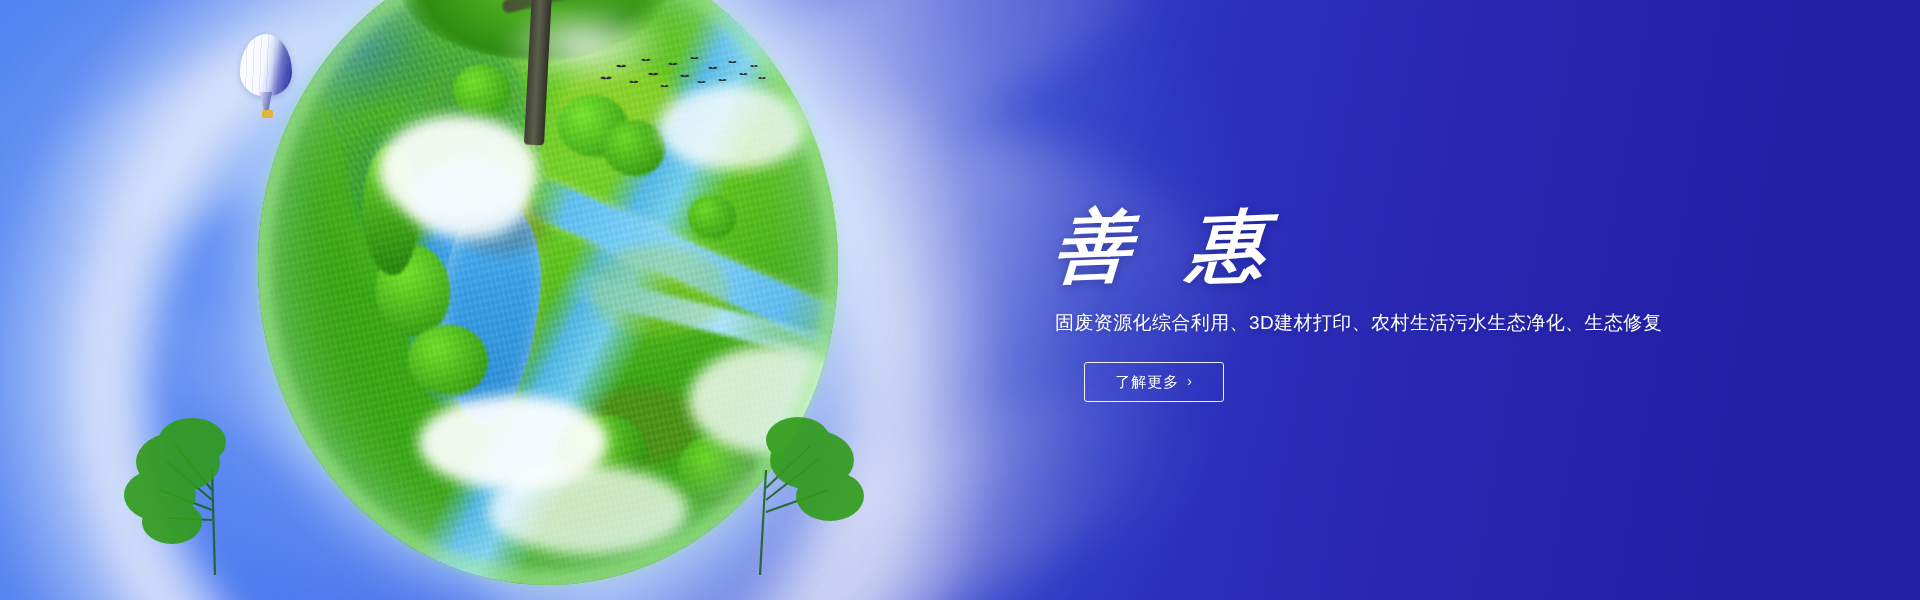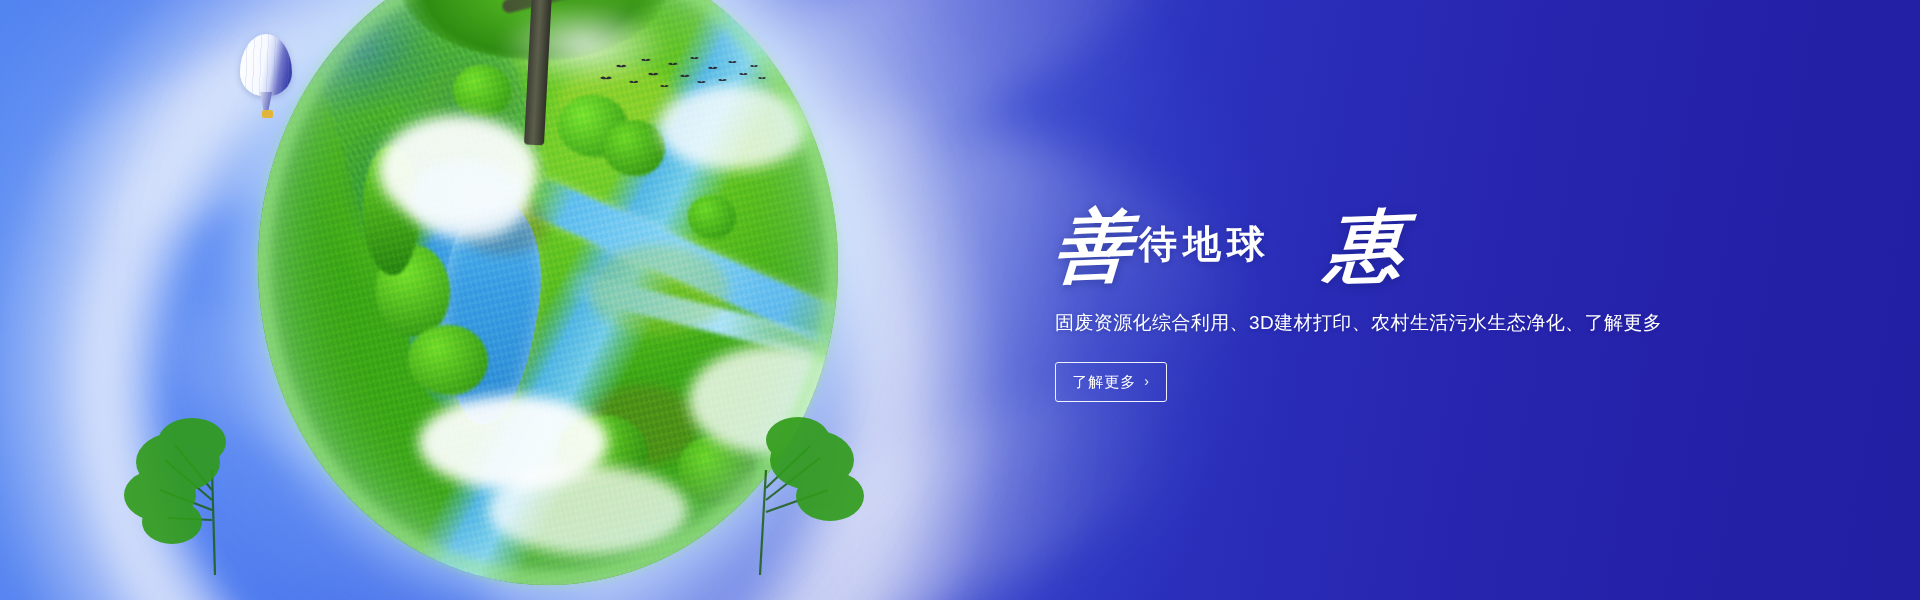--- a/index.html
+++ b/index.html
@@ -327,30 +327,31 @@
   .desc{
     font-size:19px;
     letter-spacing:.4px;
     font-weight:400;
     margin-bottom:26px;
     text-shadow:0 1px 4px rgba(10,20,90,.28);
     white-space:nowrap;
   }
   .cta{
     display:inline-flex;align-items:center;justify-content:center;
-    width:112px;height:40px;
+    width:140px;height:40px;
     border:1px solid rgba(255,255,255,.92);
     border-radius:3px;
     background:transparent;
     color:#fff;
     font-size:15px;
     letter-spacing:1px;
     cursor:pointer;
     gap:8px;
     padding:0 4px;
+    margin-left:29px;
   }
   .cta-chev{font-size:14px;opacity:.95;line-height:1;transform:translateY(-1px);}
 </style>
 </head>
 <body>
 
 <div class="stage">
 
   <div class="halo halo-ring"></div>
   <div class="halo halo-ring2"></div>
@@ -462,26 +463,25 @@
       <path d="M143 26 q2.2-2.2 4.4 0 q2.2-2.2 4.4 0 q-2.2 1.6-4.4 .7 q-2.2 .9-4.4-.7z"></path>
       <path d="M154 18 q2-2 4 0 q2-2 4 0 q-2 1.5-4 .6 q-2 .9-4-.6z"></path>
       <path d="M162 30 q2-2 4 0 q2-2 4 0 q-2 1.5-4 .6 q-2 .9-4-.6z"></path>
     </g>
   </svg>
 
   <div class="content">
 
     <div class="headline">
       <span class="hl-big">善</span>
-      <span class="hl-small">待地球</span>
       <span class="hl-gap"></span>
       <span class="hl-big">惠</span>
     </div>
 
-    <div class="desc">固废资源化综合利用、3D建材打印、农村生活污水生态净化、了解更多</div>
+    <div class="desc">固废资源化综合利用、3D建材打印、农村生活污水生态净化、生态修复</div>
 
     <button class="cta">
       <span>了解更多</span>
       <span class="cta-chev">›</span>
     </button>
 
   </div>
 
 </div>
 

